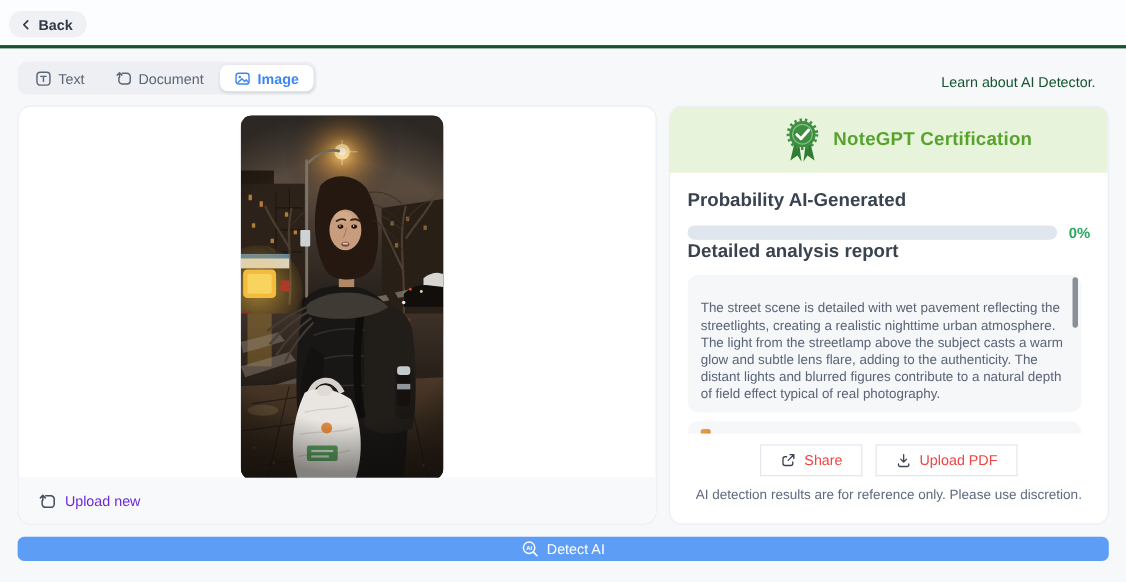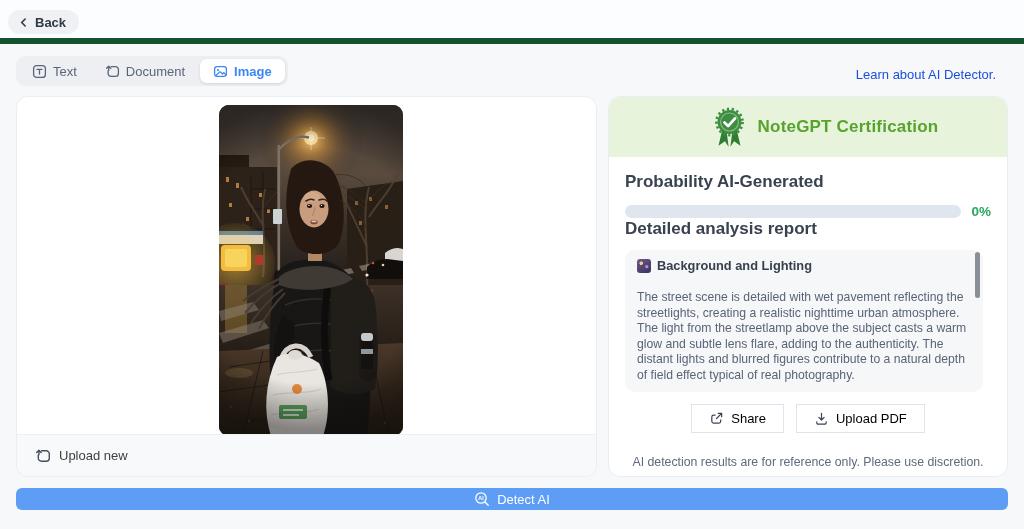--- a/index.html
+++ b/index.html
@@ -3,59 +3,59 @@
 <meta charset="utf-8">
 <style>
   * { margin:0; padding:0; box-sizing:border-box; }
   html,body { width:1024px; height:529px; overflow:hidden; }
   body {
     font-family:"Liberation Sans","DejaVu Sans",sans-serif;
     background:#f6f8fa; color:#3b4454; font-size:13px; position:relative;
   }
   .header {
     position:absolute; left:0; top:0; width:1024px; height:44px;
-    background:#fcfdfe; border-bottom:6px solid #14532d;
+    background:#fcfdfe; border-bottom:3px solid #14532d;
   }
   .back-btn {
     position:absolute; left:8px; top:10px; height:24px;
     display:inline-flex; align-items:center; gap:5px;
     background:#eff1f4; border-radius:12px; padding:0 13px 0 9px;
     color:#2f3947; font-weight:600; font-size:13px; cursor:pointer; border:none;
   }
   .tabbar {
     position:absolute; left:16px; top:56px; height:30px;
     display:inline-flex; gap:2px;
     background:#edeff2; border-radius:9px; padding:3px;
   }
   .tab {
     height:24px; display:inline-flex; align-items:center; gap:6px;
     padding:0 13px; border-radius:7px; color:#5a6577; font-size:13px;
     cursor:pointer; border:none; background:transparent; white-space:nowrap;
   }
   .tab.active { background:#ffffff; color:#3d87f5; box-shadow:0 1px 3px rgba(20,30,50,.12); font-weight:600; }
   .tab svg { display:block; }
   .learn-link {
-    position:absolute; right:28px; top:67px; color:#1d4ed8; font-size:13px;
+    position:absolute; right:28px; top:67px; color:#14532d; font-size:13px;
     text-decoration:none; cursor:pointer;
   }
   .panel {
     position:absolute; top:96px; background:#fff; border:1px solid #e9eef4; border-radius:12px;
   }
   .left-panel  { left:16px;  width:581px; height:381px; }
   .right-panel { left:608px; width:400px; height:381px; overflow:hidden; }
   .photo-frame {
     position:absolute; left:202px; top:8px; width:184px; height:331px;
     border-radius:10px; overflow:hidden; background:#2a241f;
   }
   .photo-frame svg { display:block; width:100%; height:100%; }
   .upload-bar {
     position:absolute; left:0; bottom:0; width:100%; height:42px;
     background:#f8f9fb; border-top:1px solid #eef1f4; border-radius:0 0 11px 11px;
     display:flex; align-items:center; gap:8px; padding:0 18px;
-    color:#404040; font-size:13px; cursor:pointer;
+    color:#6d28d9; font-size:13px; cursor:pointer;
   }
   .cert-banner {
     height:60px; background:#e7f3da; border-radius:11px 11px 0 0;
     display:flex; align-items:center; justify-content:center; gap:12px;padding-left:35px;
   }
   .cert-title { color:#58a32e; font-size:17px; font-weight:700; letter-spacing:.2px; }
   .rp-content { padding:15px 16px 0; }
   .section-label { font-size:17px; font-weight:700; color:#39424f; }
   .progress-row { display:flex; align-items:center; gap:10px; margin-top:12px; }
   .progress-track { flex:1; height:13px; border-radius:7px; background:#dfe6ee; overflow:hidden; }
@@ -85,23 +85,23 @@
     background:linear-gradient(145deg,#f0a34a,#d57b26);
   }
   .scroll-thumb {
     position:absolute; right:11px; top:2px; width:5px; height:46px;
     background:#8a9098; border-radius:3px; cursor:pointer;
   }
   .actions-row { display:flex; justify-content:center; gap:12px; margin-top:10px; }
   .action-btn {
     height:29px; display:inline-flex; align-items:center; gap:7px; padding:0 17px;
     background:#fff; border:1px solid #dfe4ec; border-radius:0;
-    color:#000000; font-size:13px; cursor:pointer;
-  }
-  .disclaimer { margin-top:22px; text-align:center; font-size:12.3px; color:#5f6a7d; }
+    color:#ef4444; font-size:13px; cursor:pointer;
+  }
+  .disclaimer { margin-top:10px; text-align:center; font-size:12.3px; color:#5f6a7d; }
   .detect-btn {
     position:absolute; left:16px; top:488px; width:992px; height:22px;
     background:#5d9df6; border:none; border-radius:6px; color:#fff; font-size:13px;
     display:flex; align-items:center; justify-content:center; gap:7px; cursor:pointer;
   }
   .icon { display:inline-flex; }
 </style>
 </head>
 <body>
 
@@ -361,24 +361,20 @@
     <div class="section-label">Probability AI-Generated</div>
     <div class="progress-row">
       <div class="progress-track">
         <div class="progress-fill"></div>
       </div>
       <span class="progress-value">0%</span>
     </div>
     <div class="section-label report-label">Detailed analysis report</div>
     <div class="report-scroll">
       <div class="report-card">
-        <div class="report-card-head">
-          <span class="emoji-chip"></span>
-          <span class="report-card-title">Background and Lighting</span>
-        </div>
         <div class="report-card-body">The street scene is detailed with wet pavement reflecting the streetlights, creating a realistic nighttime urban atmosphere. The light from the streetlamp above the subject casts a warm glow and subtle lens flare, adding to the authenticity. The distant lights and blurred figures contribute to a natural depth of field effect typical of real photography.</div>
       </div>
       <div class="report-card-next">
         <span class="hint-dot"></span>
       </div>
       <div class="scroll-thumb"></div>
     </div>
     <div class="actions-row">
       <button class="action-btn">
         <span class="icon">

